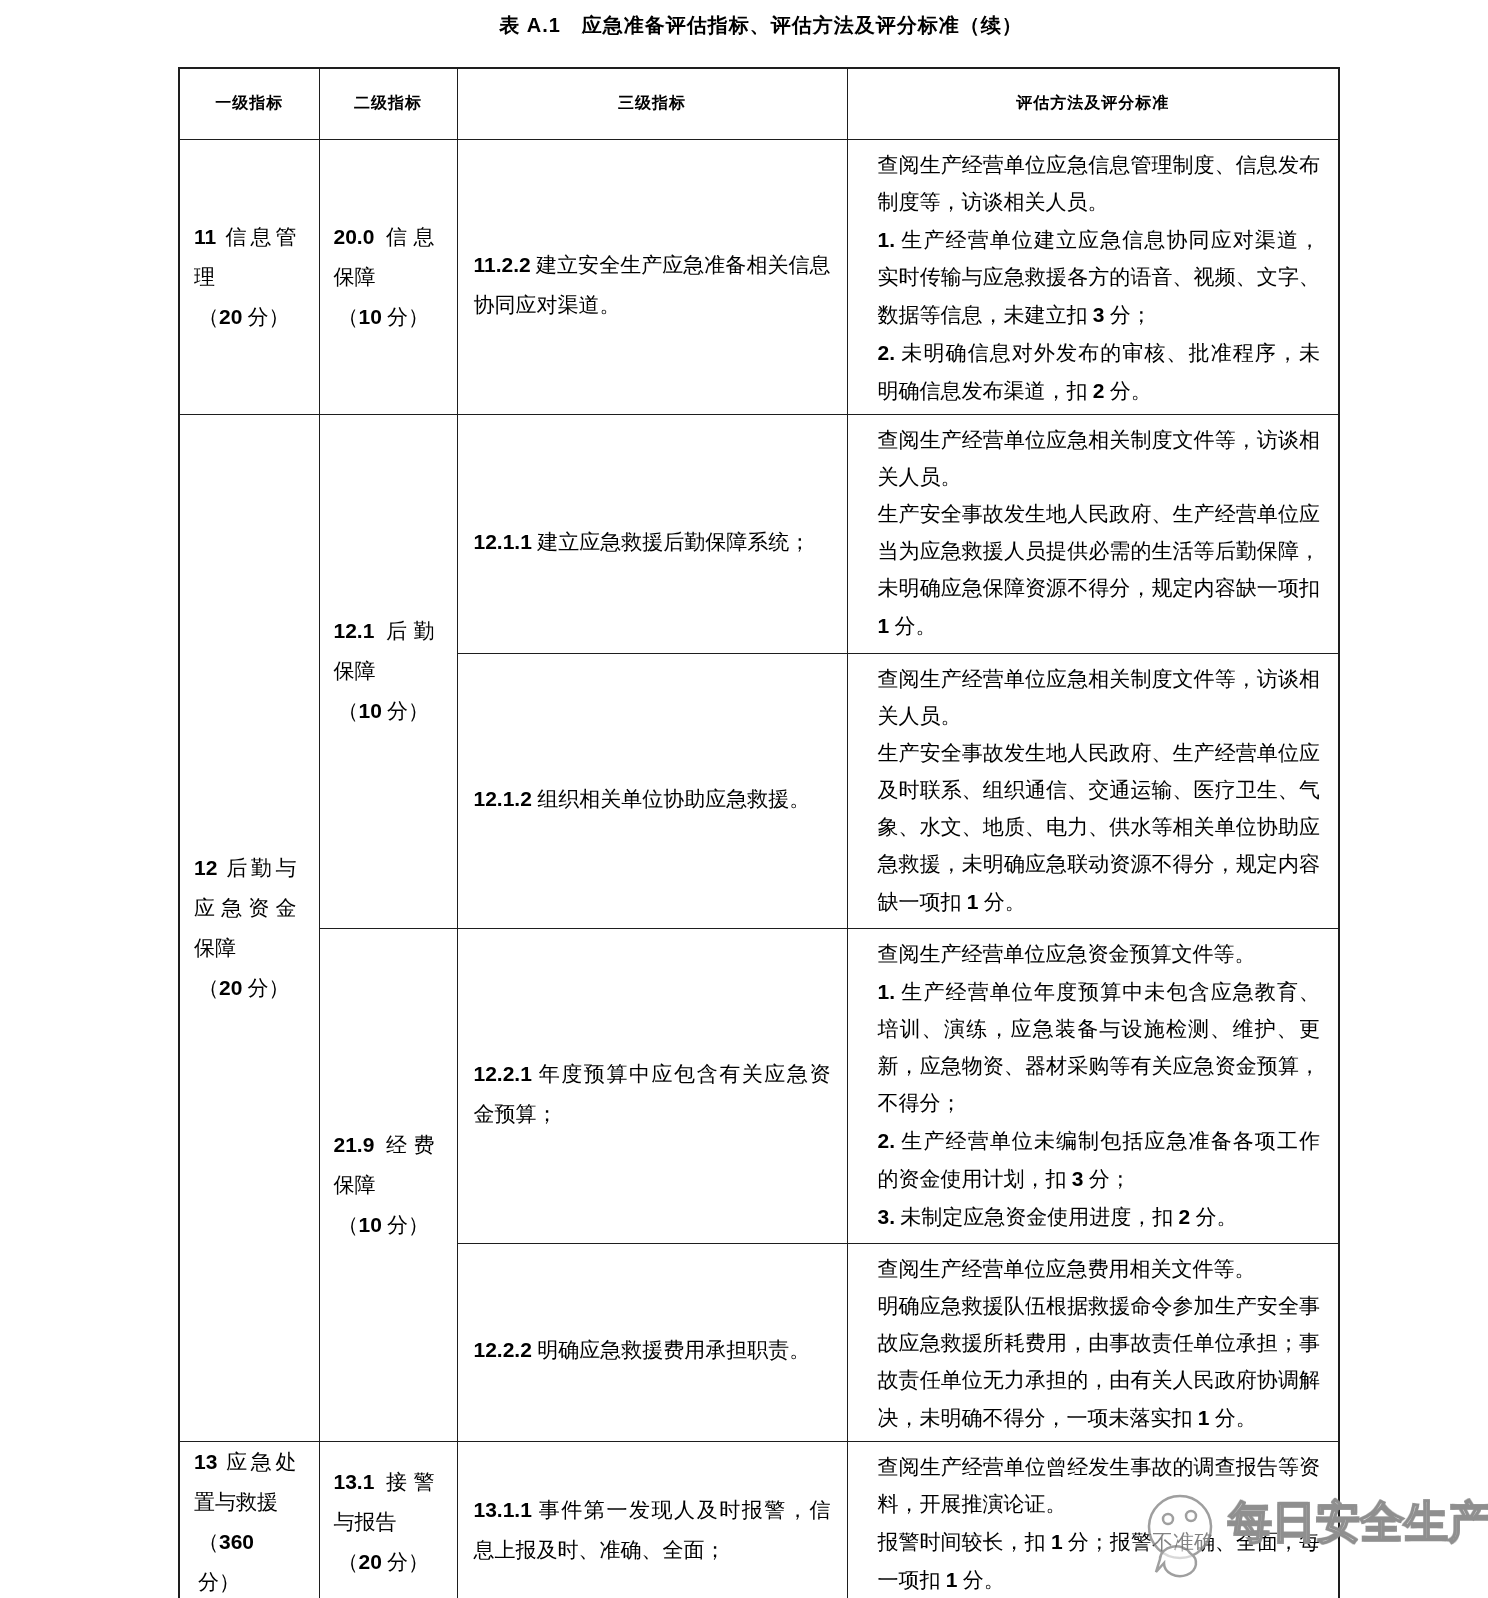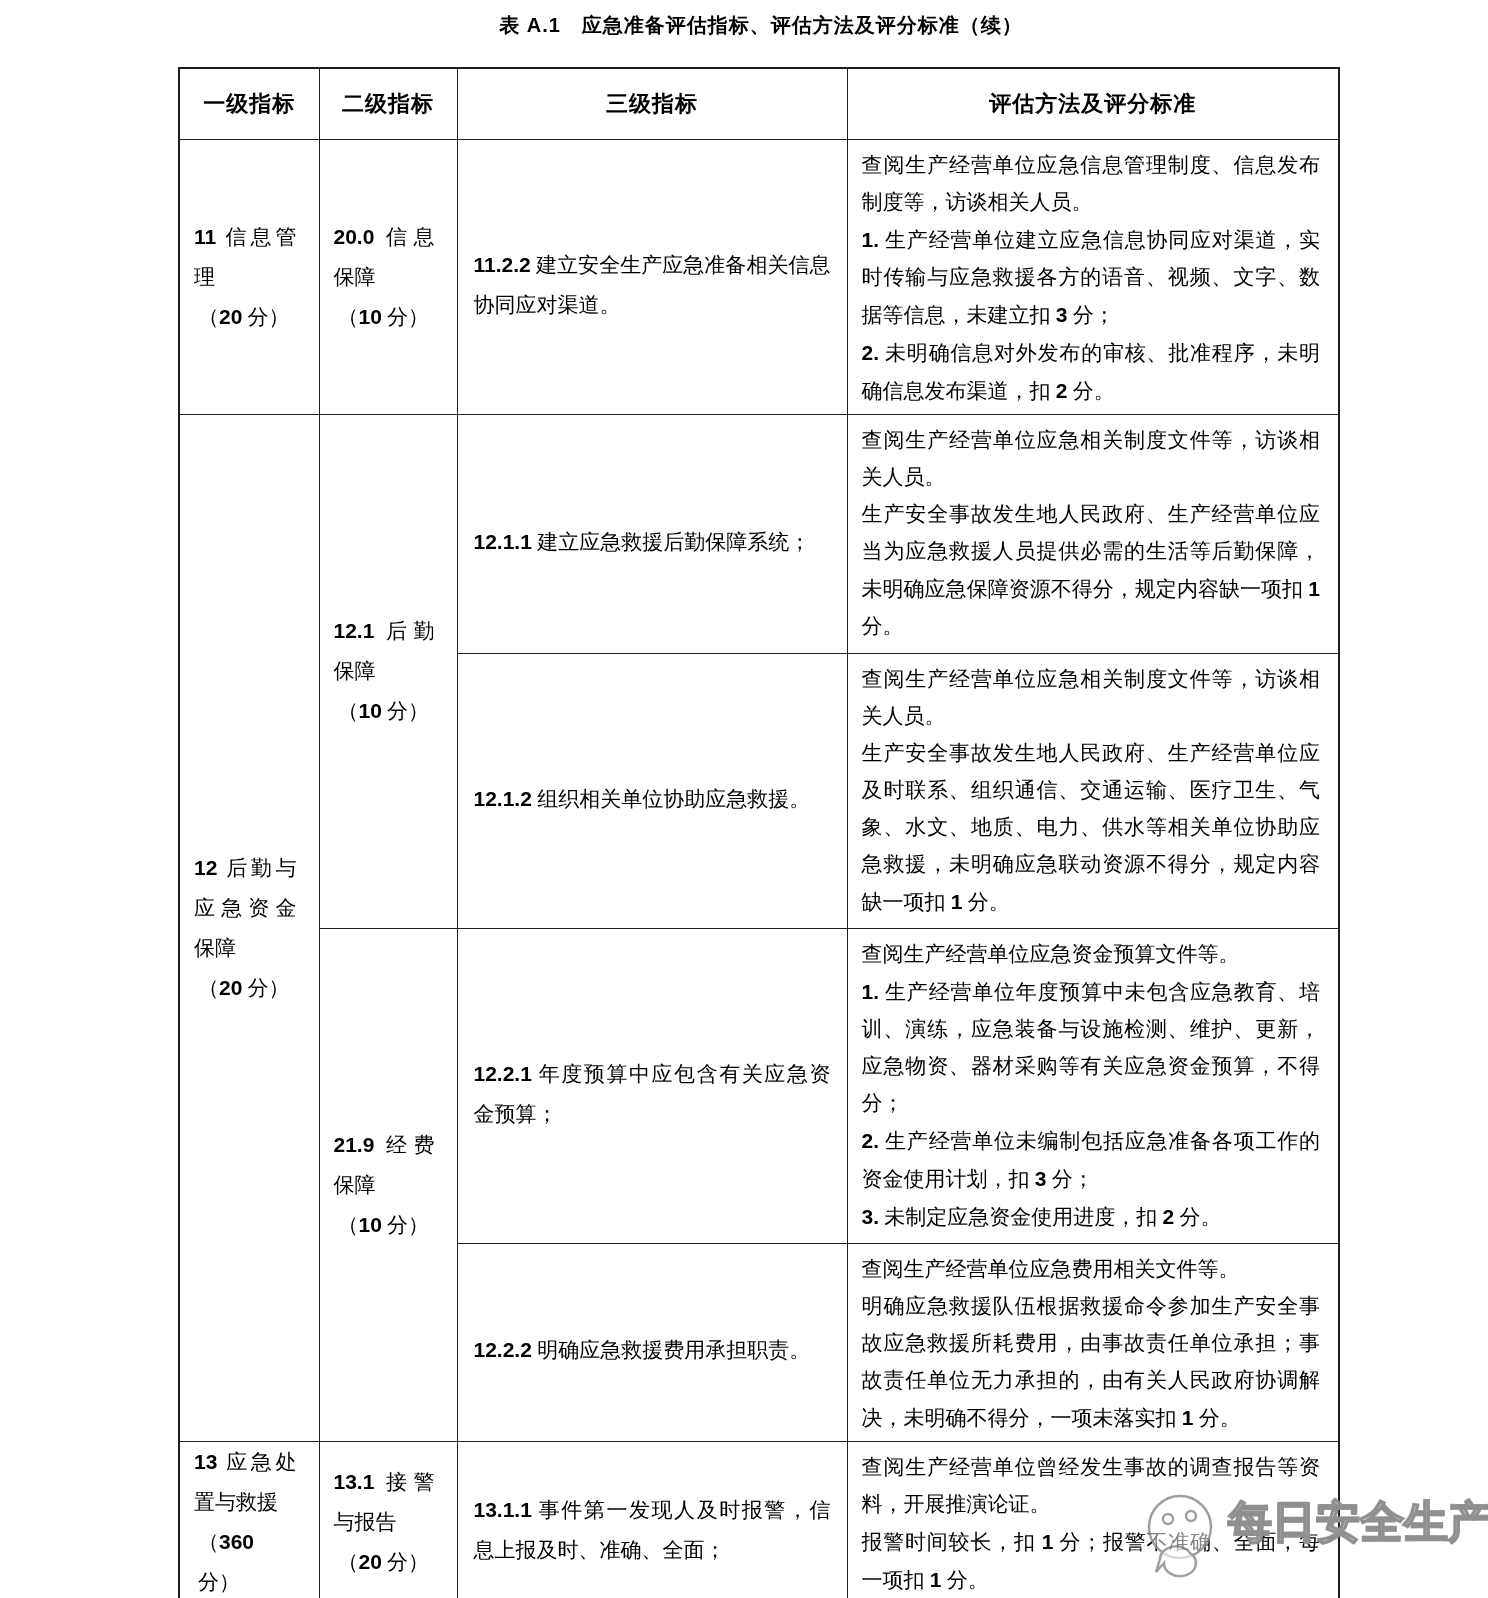--- a/index.html
+++ b/index.html
@@ -27,21 +27,21 @@
     table-layout:fixed;
     border:2px solid #1e1e1e;
     border-bottom:4px solid #3a3a3a;
   }
   table.eval th, table.eval td {
     border:1px solid #1e1e1e;
   }
   table.eval th {
     font-family:"Liberation Sans", sans-serif;
     font-weight:bold;
-    font-size:22px;
+    font-size:16px;
     text-align:center;
     vertical-align:middle;
     height:71px;
     letter-spacing:1px;
   }
   td { font-size:21px; vertical-align:middle; }
   .c1, .c2 {
     padding:0 22px 0 14px;
   }
   .ind-label {
@@ -52,21 +52,21 @@
     line-height:40px;
     padding-left:4px;
   }
   .c3 {
     padding:16px 16px 0 16px;
     line-height:40px;
     text-align:justify;
   }
   .c4 {
     vertical-align:top;
-    padding:7px 18px 4px 14px;
+    padding:7px 18px 4px 30px;
     line-height:37px;
     text-align:justify;
   }
   .mp { margin:0; }
   .num {
     font-family:"Liberation Sans", sans-serif;
     font-weight:700;
   }
   
   .watermark {

